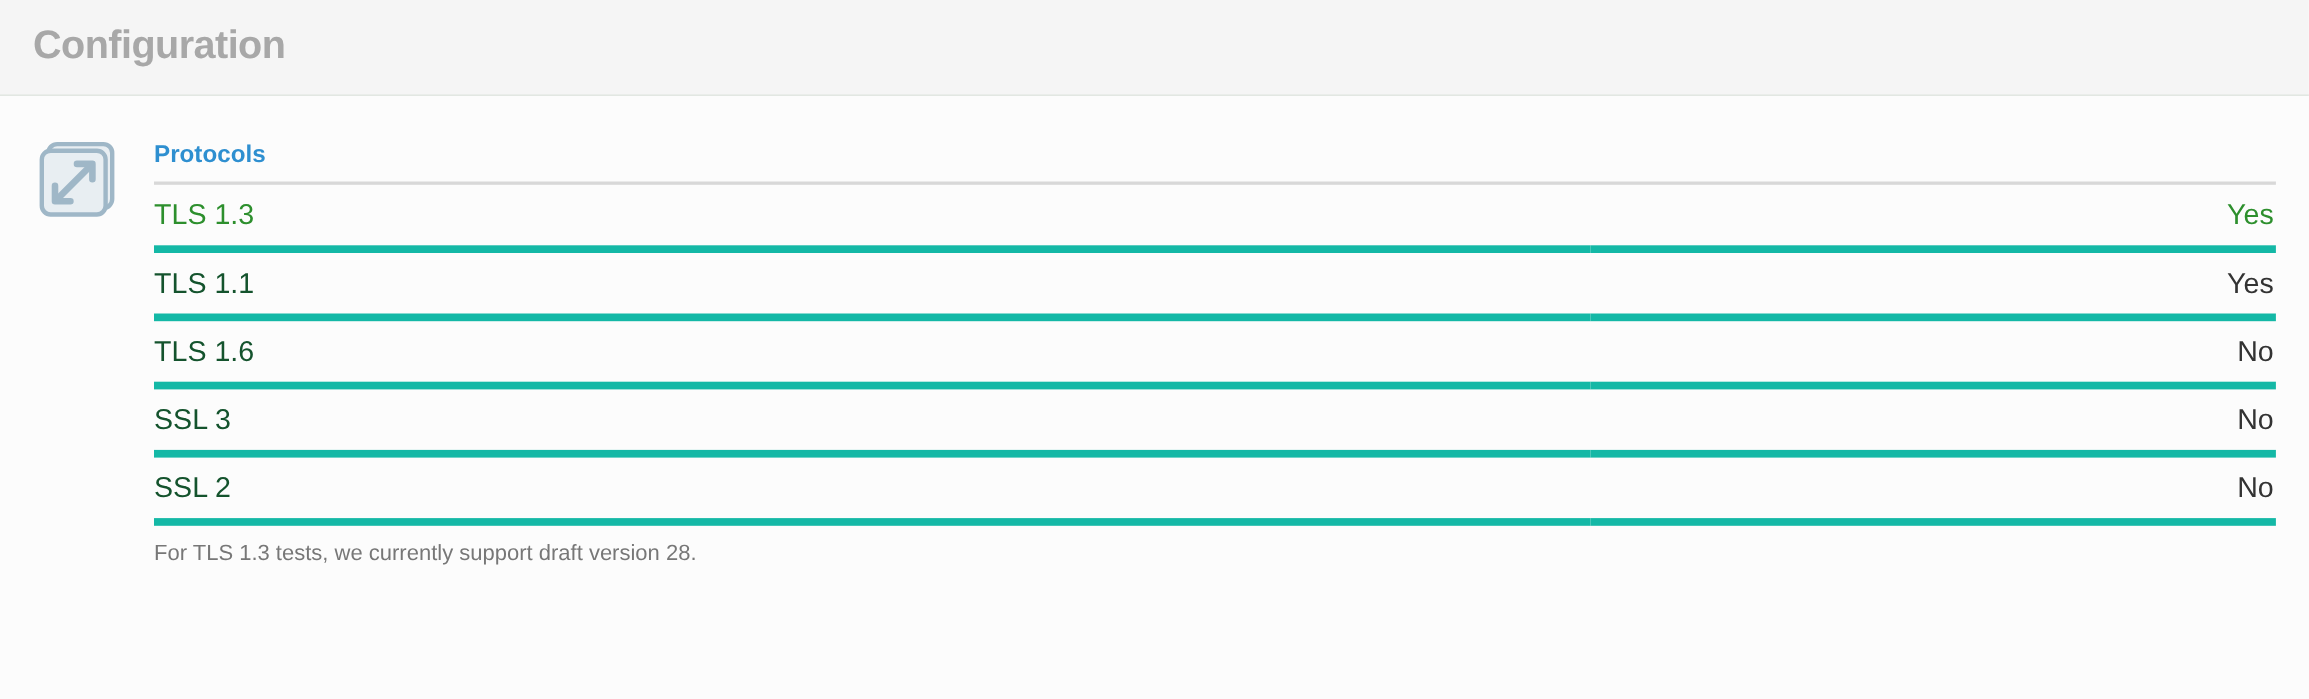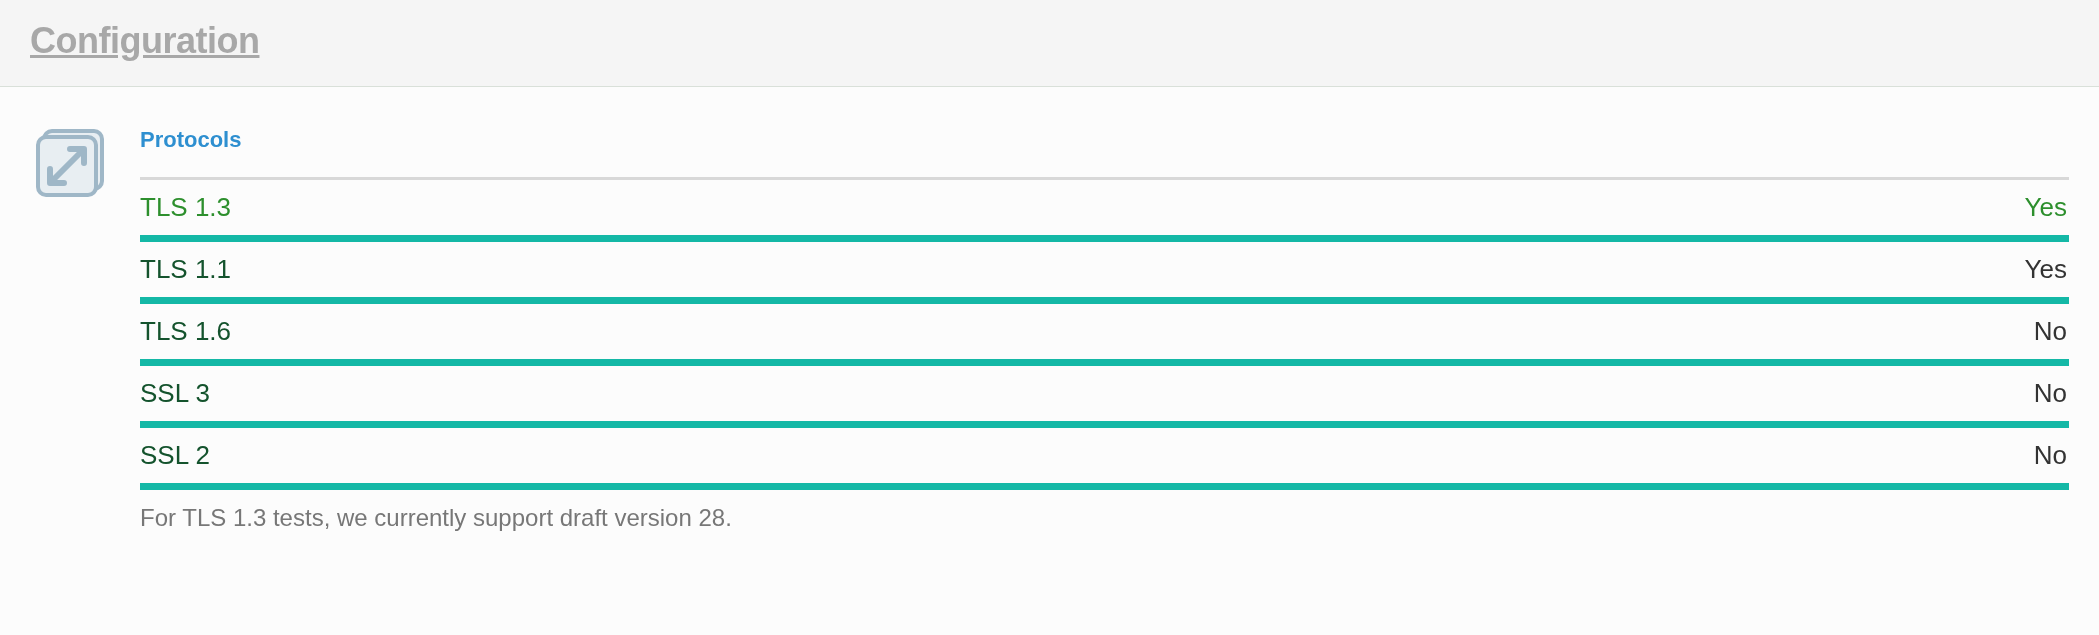--- a/index.html
+++ b/index.html
@@ -11,21 +11,20 @@
     .header-band {
       background: #f5f5f5;
       border-bottom: 1px solid #d9e0d9;
       padding: 20px 30px 24px;
     }
     .page-title {
       font-size: 36px;
       font-weight: 600;
       color: #a8a8a8;
       letter-spacing: -0.5px;
-      text-decoration: underline;
     }
     .content {
       padding: 40px 30px 30px 30px;
       display: flex;
       align-items: flex-start;
       gap: 30px;
     }
     .icon-slot {
       flex: 0 0 80px;
       display: flex;
@@ -38,21 +37,21 @@
       display: block;
     }
     .table-wrap {
       flex: 1;
       min-width: 0;
     }
     .section-heading {
       color: #2e8fd0;
       font-size: 22px;
       font-weight: 700;
-      padding-bottom: 24px;
+      padding-bottom: 12px;
       border-bottom: 3px solid #d8d8d8;
     }
     .protocol-table {
       width: 100%;
       border-collapse: collapse;
     }
     .protocol-table td {
       padding: 12px 2px 12px 0;
       border-bottom: 7px solid #14b8a6;
       font-size: 26px;
@@ -66,21 +65,21 @@
       text-align: right;
       color: #333;
       white-space: nowrap;
     }
     .row-good td.name-cell,
     .row-good td.val-cell {
       color: #2d8f2d;
     }
     .footnote {
       padding-top: 14px;
-      font-size: 24px;
+      font-size: 20px;
       color: #777;
     }
   </style>
 </head>
 <body>
 
 <div class="header-band">
   <h1 class="page-title">Configuration</h1>
 </div>
 

